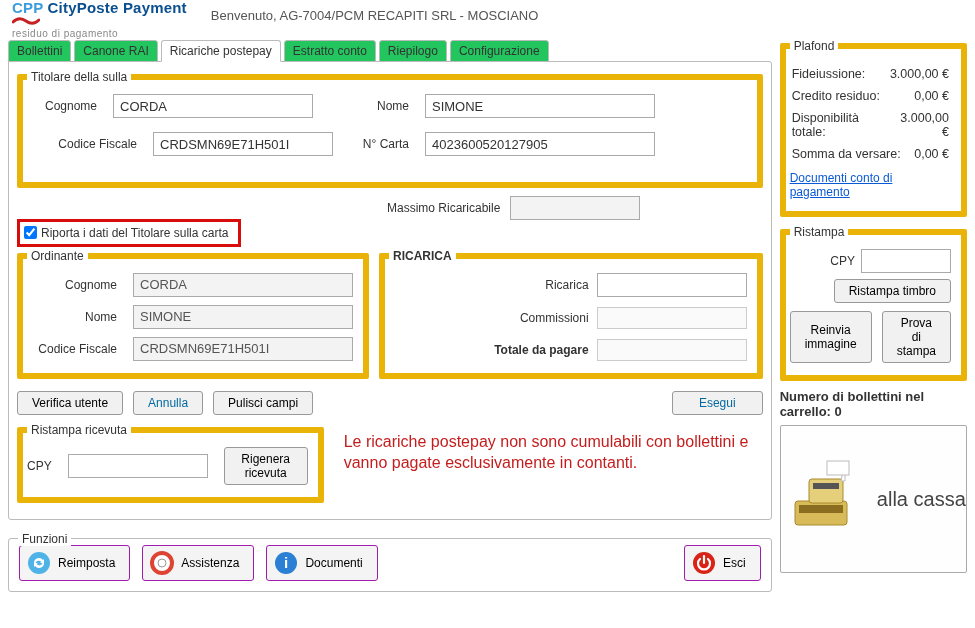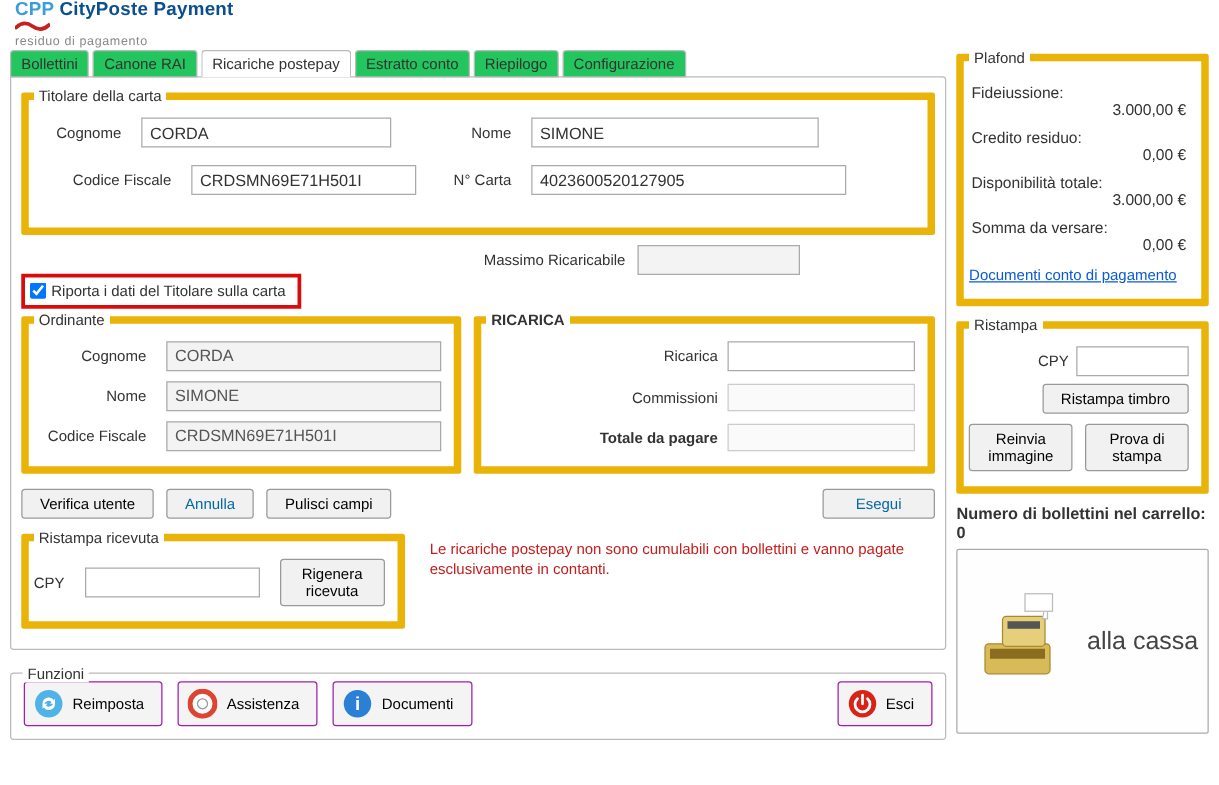--- a/index.html
+++ b/index.html
@@ -28,23 +28,23 @@
   .highlight { border: 3px solid #d90c0c; padding: 4px 10px 4px 4px; display: inline-flex; width: auto; }
   .ord-rec { display: flex; gap: 10px; }
   .rec { flex: 1; }
   .rec legend { font-weight: bold; }
   .rec-row { display: flex; justify-content: flex-end; align-items: center; gap: 8px; margin-bottom: 10px; }
   .rec-lbl { text-align: right; width: 140px; }
   .rec-val { width: 150px; height: 22px; border: 1px solid #ccc; background: #fafafa; }
   .btn { border: 1px solid #999; background: #f1f1f1; border-radius: 3px; padding: 4px 14px; font-size: 12px; cursor: pointer; min-height: 24px; }
   .btn[disabled] { color: #0369a1; cursor: default; }
   .btn-row { display: flex; gap: 10px; align-items: center; }
-  .warn { color: #c51d1d; font-size: 12px; margin: 8px 4px; line-height: 1.35; }
+  .warn { color: #c51d1d; font-size: 16px; margin: 8px 4px; line-height: 1.35; }
   .max-row { display: flex; align-items: center; gap: 10px; margin: 0px 0 8px 370px; }
-  .plafond-row { display: flex; justify-content: space-between; padding: 4px 2px; font-size: 12.5px; flex-direction: column; }
+  .plafond-row { display: flex; justify-content: space-between; padding: 4px 2px; font-size: 12.5px; }
   .plafond-row .v { text-align: right; }
   .link { color: #0a5ad6; text-decoration: underline; cursor: pointer; font-size: 12px; }
   .cart-title { font-weight: bold; font-size: 13px; margin: 8px 0 6px; }
   .cart-box { border: 1px solid #aaa; border-radius: 2px; height: 148px; display: flex; align-items: center; justify-content: center; gap: 10px; background: #fefefe; }
   .cassa-text { font-size: 20px; color: #444; }
   .func { margin-top: 4px; }
   .func-row { display: flex; gap: 12px; padding: 6px 10px 10px; border: 1px solid #bbb; border-top: none; border-radius: 0 0 3px 3px; align-items: center; }
   .func-legend { position: relative; top: 8px; left: 10px; background: #fff; padding: 0 4px; display: inline-block; z-index: 1; }
   .ibtn { display: inline-flex; align-items: center; gap: 6px; border: 1px solid #a21caf; border-radius: 3px; padding: 4px 14px 4px 6px; background: #f4f4f4; cursor: pointer; font-size: 12px; min-height: 32px; }
   .ibtn .ic { width: 26px; height: 26px; display: inline-flex; align-items: center; justify-content: center; border-radius: 50%; }
@@ -57,47 +57,48 @@
 <div class="header">
   <div class="logo">
     <div class="logo-top"><span class="cp">CPP</span><span> CityPoste Payment</span></div>
     <div class="wave">
       <svg width="28" height="10" viewBox="0 0 28 10">
           <path d="M1 6 Q7 0 14 5 T27 4" stroke="#c62020" stroke-width="3" fill="none" stroke-linecap="round"></path>
         </svg>
     </div>
     <div class="logo-sub">residuo di pagamento</div>
   </div>
+  <div class="welcome">Benvenuto, AG-7004/PCM RECAPITI SRL - MOSCIANO</div>
 </div>
 
 <div class="layout">
   <div class="left">
     <div class="tabs">
       <div class="tab">Bollettini</div>
       <div class="tab">Canone RAI</div>
       <div class="tab active">Ricariche postepay</div>
       <div class="tab">Estratto conto</div>
       <div class="tab">Riepilogo</div>
       <div class="tab">Configurazione</div>
     </div>
 
     <div class="panel">
       <fieldset>
-        <legend>Titolare della carta</legend>
+        <legend>Titolare della sulla</legend>
         <div class="row">
           <span class="lbl" style="width:70px">Cognome</span>
           <input type="text" style="width: 200px;" value="CORDA">
           <span class="lbl" style="width:60px;margin-left:20px">Nome</span>
           <input type="text" style="width: 230px;" value="SIMONE">
         </div>
         <div class="row">
           <span class="lbl" style="width:110px">Codice Fiscale</span>
           <input type="text" style="width: 180px;" value="CRDSMN69E71H501I">
           <span class="lbl" style="width:60px">N° Carta</span>
-          <input type="text" style="width: 252px;" value="4023600520127905">
+          <input type="text" style="width: 230px;" value="4023600520127905">
         </div>
       </fieldset>
 
       <div class="max-row">
         <span class="lbl">Massimo Ricaricabile</span>
         <input type="text" style="width: 130px; background: rgb(243, 243, 243);" disabled="" value="">
       </div>
 
       <div class="check-row highlight" style="margin-top:-24px;margin-bottom:2px">
         <input type="checkbox" checked="" style="">

